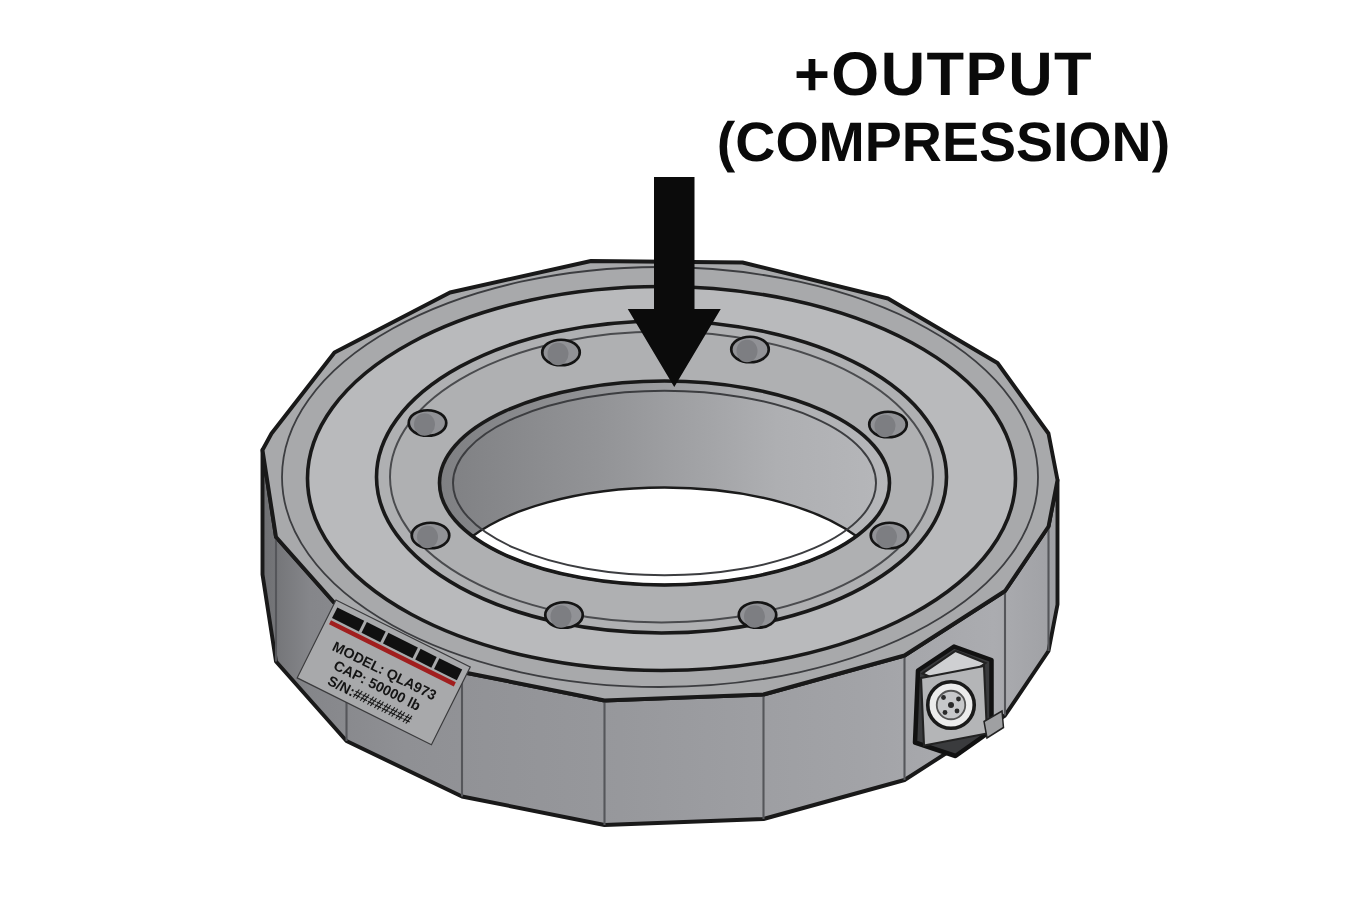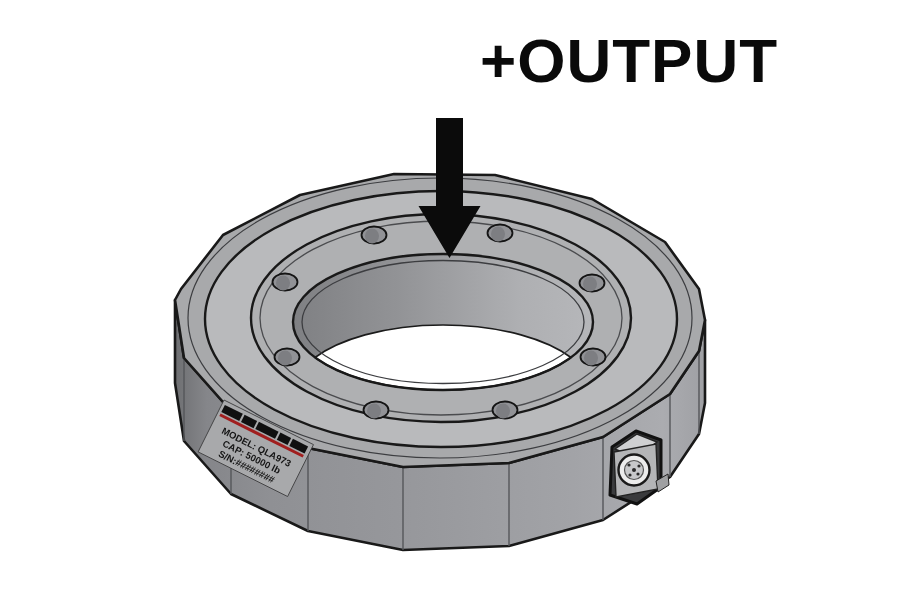--- a/index.html
+++ b/index.html
@@ -1,32 +1,33 @@
 <!DOCTYPE html>
 <html><head>
 <meta charset="utf-8">
 <style>
   html,body{margin:0;padding:0;background:#ffffff;}
   .stage{
     position:relative;width:900px;height:600px;overflow:hidden;
     background:#ffffff;font-family:"Liberation Sans", sans-serif;
   }
   .caption{position:absolute;left:462px;top:28px;width:334px;text-align:center;color:#0a0a0a;}
-  .caption .line1{font-size:62px;font-weight:700;letter-spacing:1px;line-height:1.05;}
+  .caption .line1{font-size:41px;font-weight:700;letter-spacing:1px;line-height:1.05;}
   .caption .line2{font-size:37px;font-weight:700;letter-spacing:0px;line-height:1.1;margin-top:4px;}
   svg{position:absolute;left:0;top:0;}
   text.lbl{font-family:"Liberation Sans", sans-serif;font-weight:700;fill:#141414;}
 </style>
 </head>
 <body>
 
 <div class="stage">
 
   <div class="caption">
     <div class="line1">+OUTPUT</div>
+    <div class="line2">(COMPRESSION)</div>
   </div>
 
   <svg width="900" height="600" viewBox="0 0 900 600">
     <defs>
       <linearGradient id="sideGrad" x1="0" y1="0" x2="1" y2="0">
         <stop offset="0" stop-color="#6e6f72"></stop>
         <stop offset="0.06" stop-color="#85868a"></stop>
         <stop offset="0.18" stop-color="#8f9094"></stop>
         <stop offset="0.45" stop-color="#97989c"></stop>
         <stop offset="0.75" stop-color="#a2a3a7"></stop>

